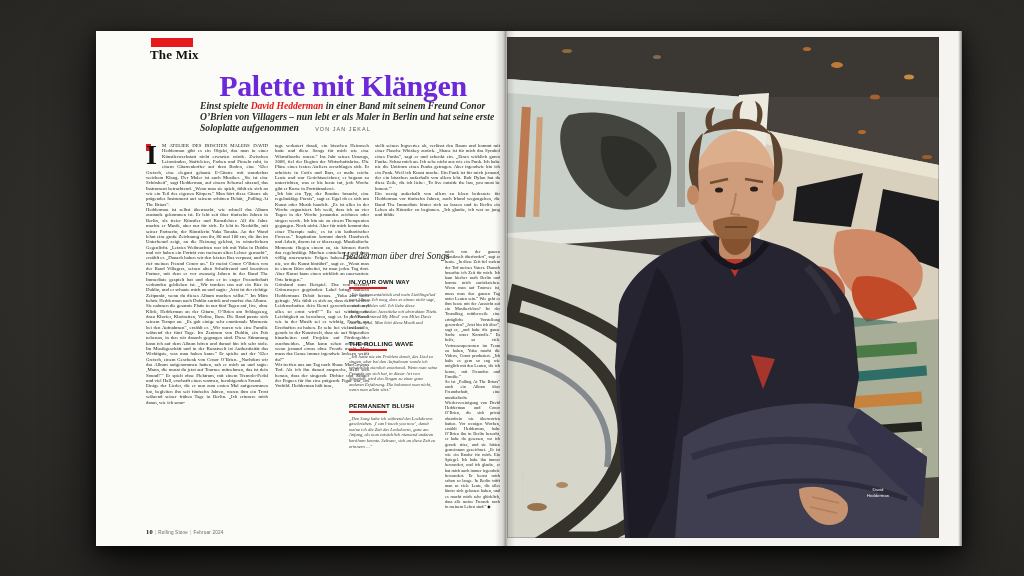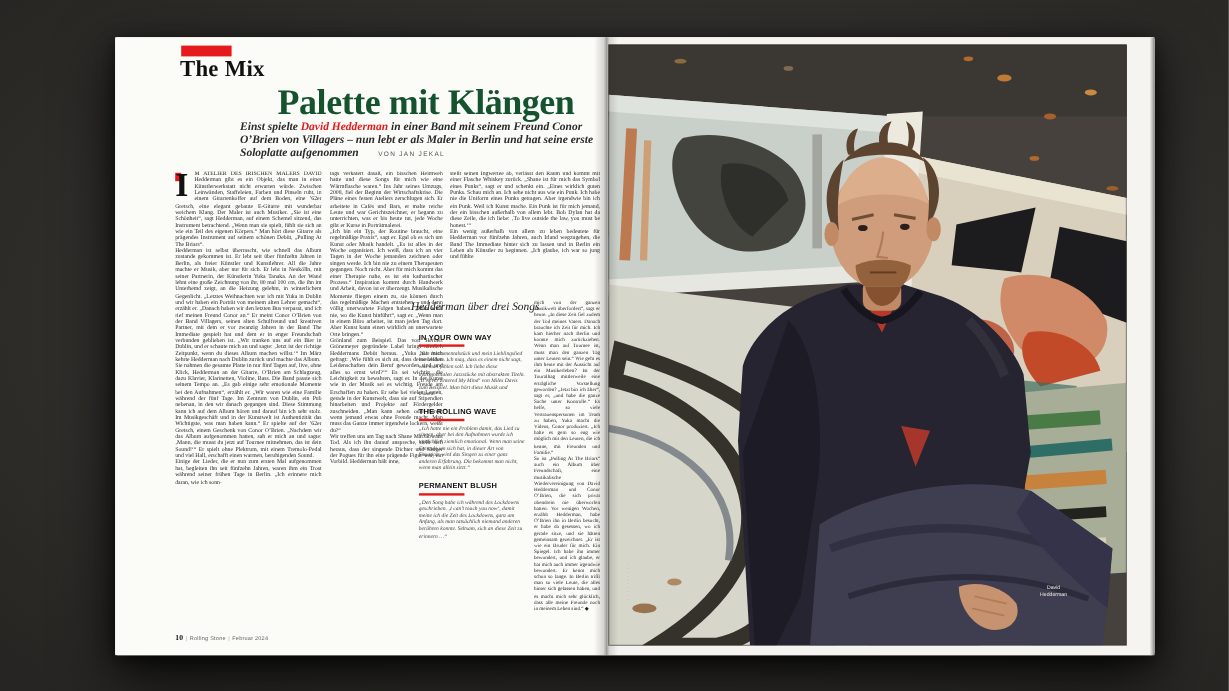--- a/index.html
+++ b/index.html
@@ -21,23 +21,23 @@
     position:absolute; left:399px; top:0; bottom:0; width:20px; z-index:5; pointer-events:none;
     background:linear-gradient(to right, rgba(40,36,32,0) 0%, rgba(40,36,32,.18) 40%, rgba(20,18,16,.38) 52%, rgba(40,36,32,.15) 65%, rgba(40,36,32,0) 100%);
   }
   .page-edge-right {
     position:absolute; right:0; top:0; bottom:0; width:4px; z-index:6;
     background:linear-gradient(to right, rgba(0,0,0,0), rgba(120,115,108,.45) 60%, rgba(60,58,54,.6));
   }
 
   
   .kicker-bar { position:absolute; left:55px; top:7px; width:42px; height:9px; }
-  .kicker { position:absolute; left:54px; top:16px; font-size:19px; font-weight:700; letter-spacing:.2px; color:#111; }
-  .headline { position:absolute; left:62px; top:38px; width:352px; text-align:center; padding-left:42px;
-    font-size:30px; font-weight:700; color:#14532d; letter-spacing:-.4px; }
+  .kicker { position:absolute; left:54px; top:16px; font-size:13px; font-weight:700; letter-spacing:.2px; color:#111; }
+  .headline { position:absolute; left:50px; top:38px; width:352px; text-align:center; padding-left:42px;
+    font-size:30px; font-weight:700; color:#6d28d9; letter-spacing:-.4px; }
   .deck { position:absolute; left:80px; top:70px; width:322px; text-align:left; padding-left:24px;
     font-size:9.6px; line-height:10.8px; font-weight:700; font-style:italic; color:#2a2a2a; }
   .byline { position:absolute; left:50px; top:95px; width:352px; text-align:center; padding-left:42px;
     font-family:"Liberation Sans", sans-serif; font-size:5.4px; letter-spacing:1.1px; color:#555; }
 
   .col { position:absolute; font-size:4.8px; line-height:5.35px; color:#1c1c1c;
          text-align:justify; white-space:pre-line; overflow:hidden; }
   .col-1 { left:50px;  top:112px; width:122px; height:376px; }
   .col-2 { left:179px; top:112px; width:94px;  height:376px; }
   .col-3 { left:279px; top:112px; width:125px; height:106px; }

